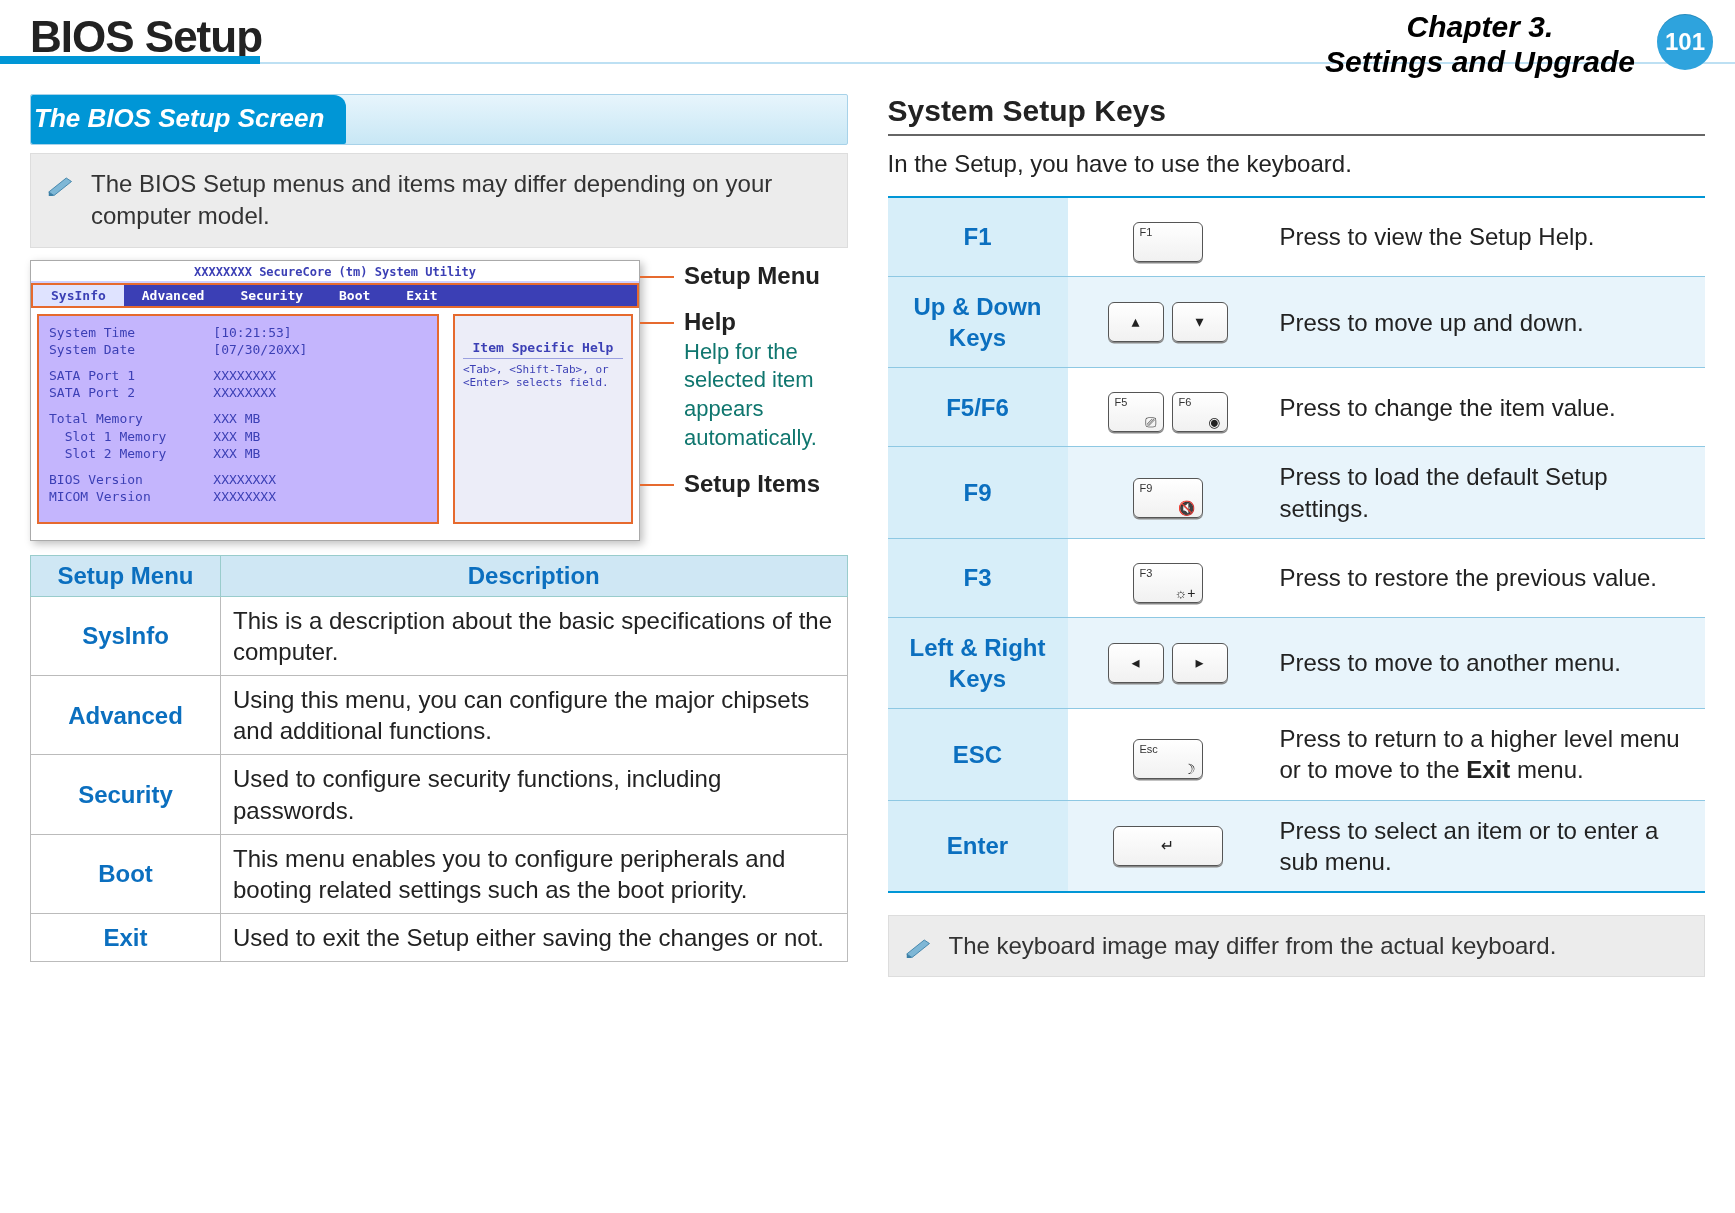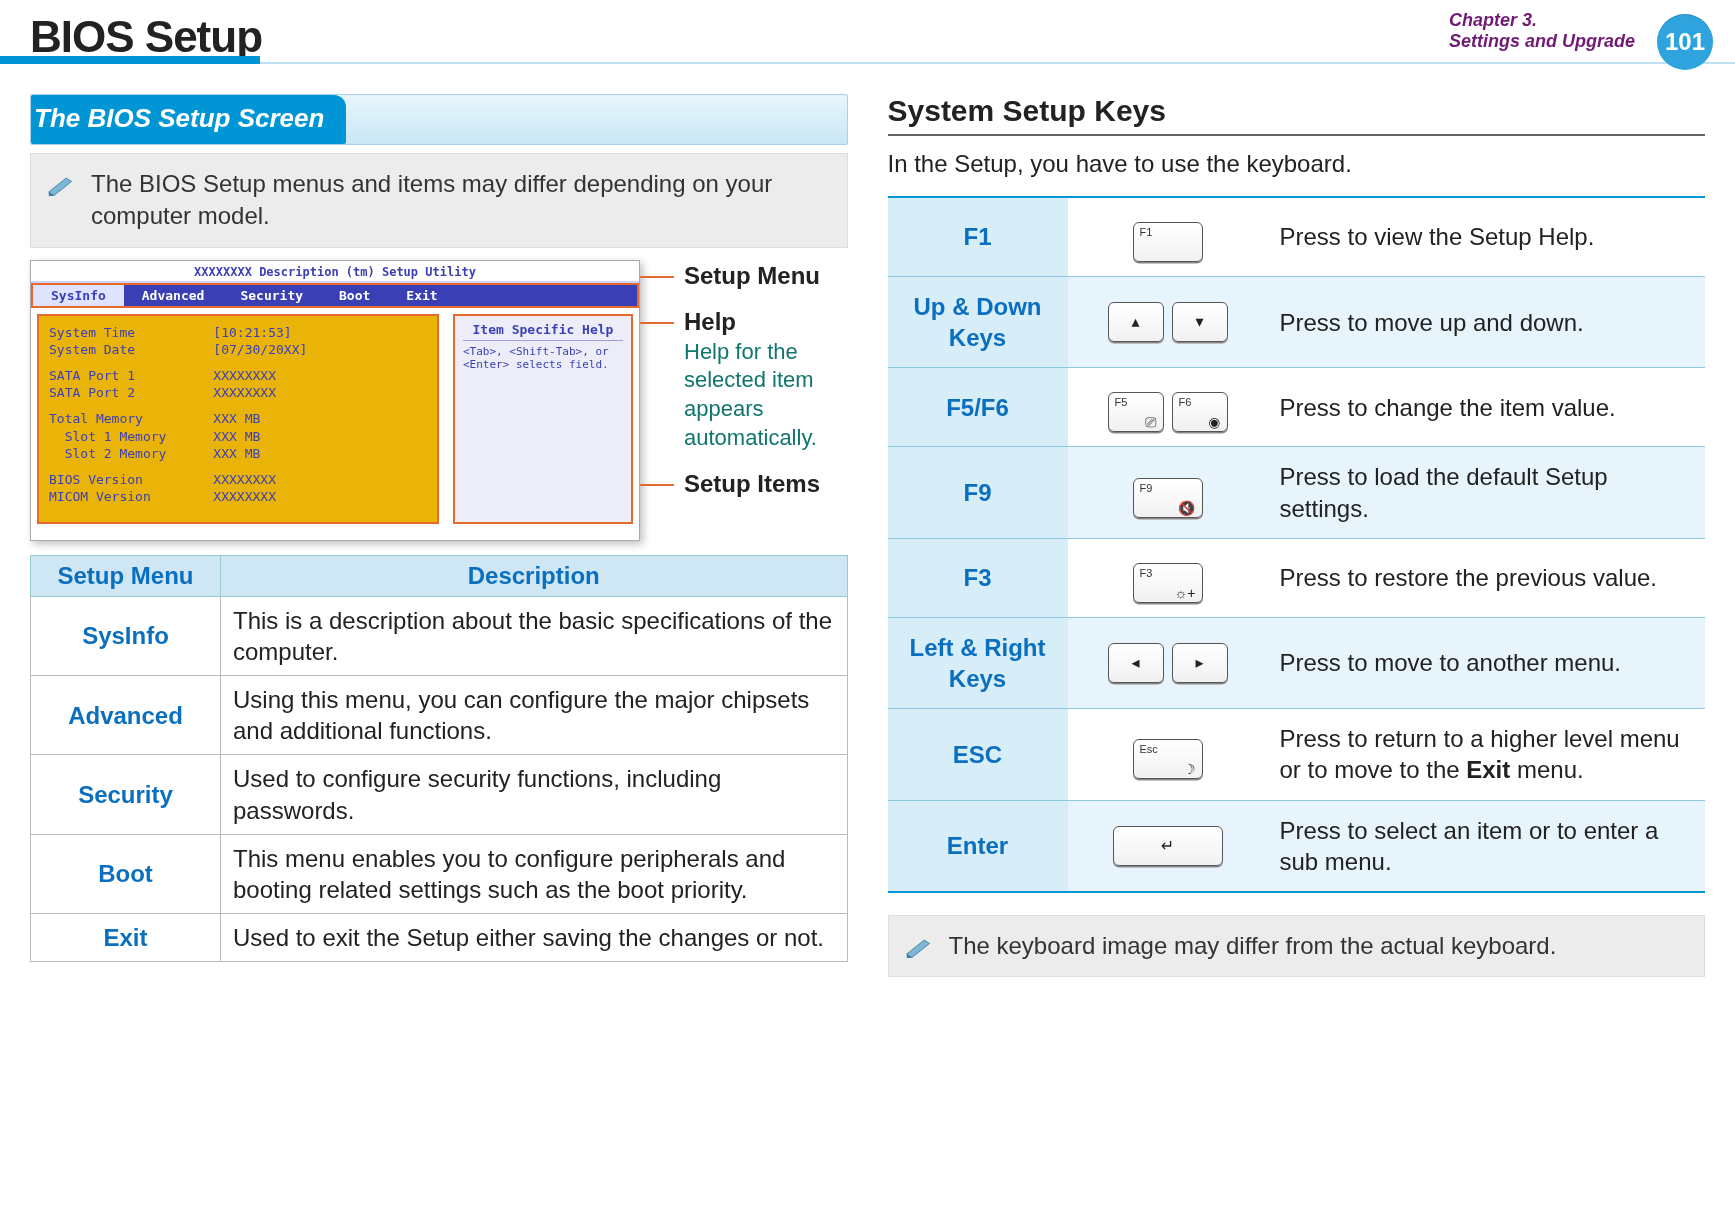--- a/index.html
+++ b/index.html
@@ -29,24 +29,24 @@
   .header h1 {
     font-size: 44px;
     font-weight: 800;
     padding: 12px 0 0 30px;
     letter-spacing: -1px;
   }
   .chapter {
     position: absolute;
     right: 100px;
     top: 10px;
-    text-align: left;
-    color: #701a75;
-    font-weight: 700;
-    font-size: 18px;
+    text-align: center;
+    color: #000000;
+    font-weight: 700;
+    font-size: 30px;
     font-style: italic;
     line-height: 1.15;
   }
   .page-badge {
     position: absolute;
     right: 22px;
     top: 14px;
     width: 56px;
     height: 56px;
     border-radius: 50%;
@@ -134,32 +134,32 @@
     font-weight: 700;
     border: 2px solid #e66a2e;
     font-size: 13px;
   }
   .bios-menu .mi { padding: 3px 18px; }
   .bios-menu .mi.active { background: #dfe3ff; color: #3b3fb5; }
   .bios-body { display: flex; gap: 6px; padding: 6px; }
   .bios-left {
     flex: 1;
     border: 2px solid #e66a2e;
-    background: #eab308;
+    background: #c4b5fd;
     color: #3b3fb5;
     padding: 8px 10px;
     line-height: 1.35;
   }
   .bios-left .grp { margin-bottom: 8px; white-space: pre; }
   .bios-right {
     width: 180px;
     border: 2px solid #e66a2e;
     background: #ecedf8;
     color: #3b3fb5;
-    padding: 6px 8px;
+    padding: 24px 8px;
     margin-left: 8px;
   }
   .bios-right .hh { font-weight: 700; text-align: center; border-bottom: 1px solid #9aa0e0; padding-bottom: 3px; margin-bottom: 4px; }
   .bios-right .ht { font-size: 11px; line-height: 1.2; }
 
   .callouts { flex: 1; font-size: 24px; color: #222; }
   .callouts .c-title { font-weight: 700; margin-top: 2px; }
   .callouts .c-sub { color: #0f766e; font-size: 22px; line-height: 1.3; margin-top: 2px; }
   .callouts > div { margin-bottom: 18px; position: relative; padding-left: 34px; }
   .callouts > div::before {
@@ -272,21 +272,21 @@
         <svg viewBox="0 0 32 24">
             <path d="M2 20 L22 4 L28 8 L8 24 Z" fill="#7eb7d6" stroke="#3a7fa6" stroke-width="1"></path>
             <path d="M2 20 L8 24 L2 26 Z" fill="#3a7fa6"></path>
           </svg>
       </span>
       <span>The BIOS Setup menus and items may differ depending on your computer model.</span>
     </div>
 
     <div class="bios-wrap">
       <div class="bios-box">
-        <div class="bios-title">XXXXXXXX Description (tm) Setup Utility</div>
+        <div class="bios-title">XXXXXXXX SecureCore (tm) System Utility</div>
         <div class="bios-menu">
           <span class="mi active">SysInfo</span>
           <span class="mi">Advanced</span>
           <span class="mi">Security</span>
           <span class="mi">Boot</span>
           <span class="mi">Exit</span>
         </div>
         <div class="bios-body">
           <div class="bios-left">
             <div class="grp">System Time          [10:21:53]

